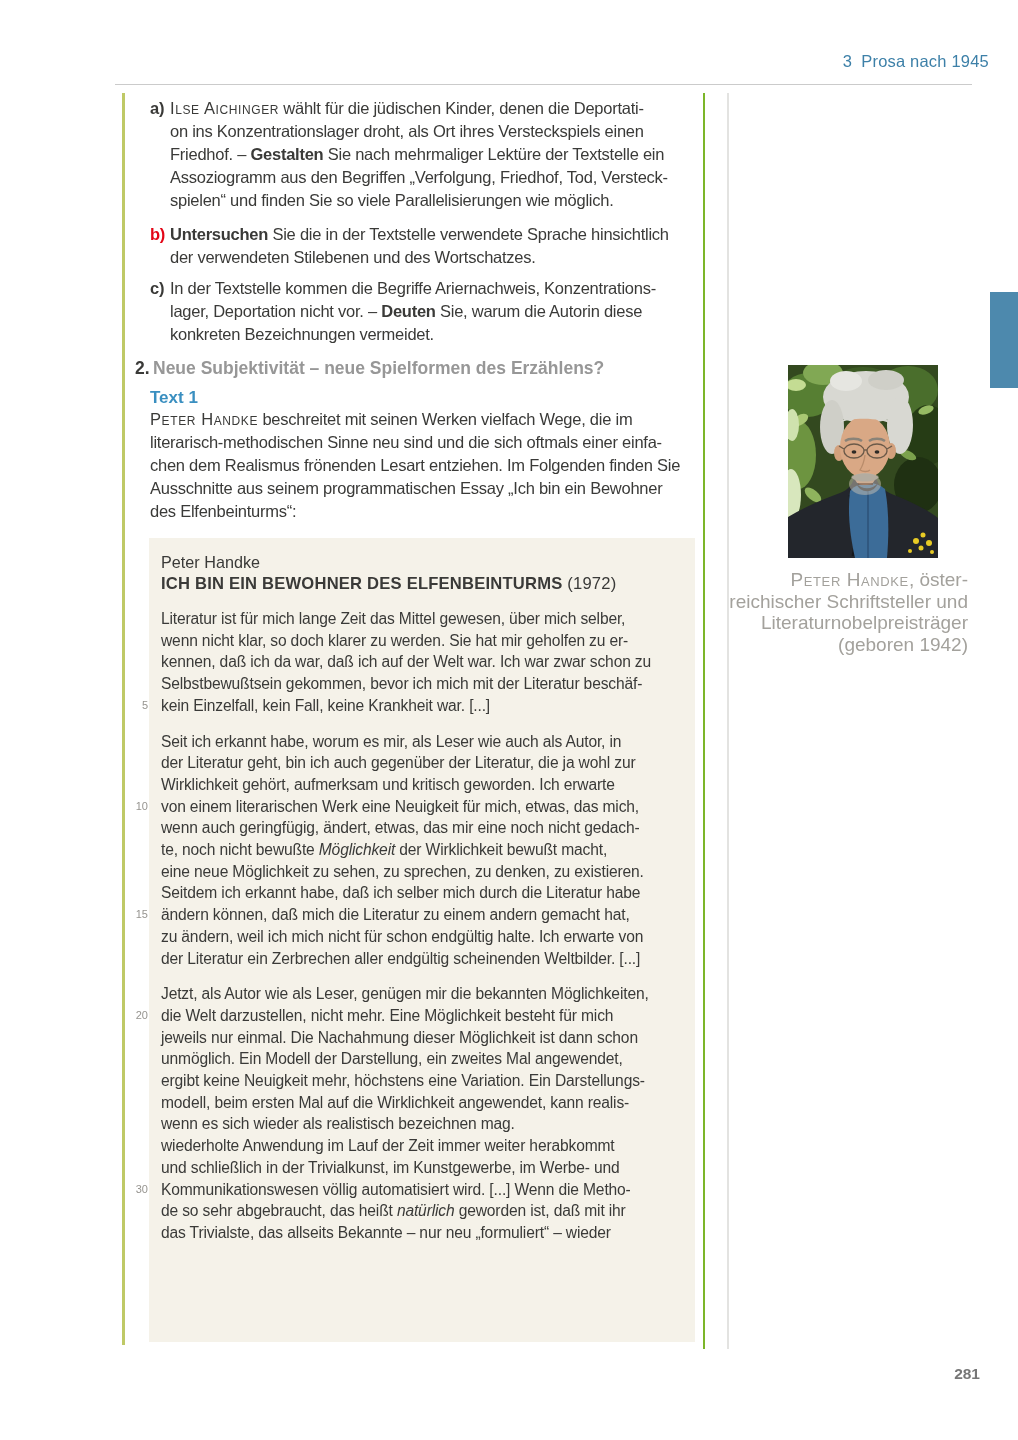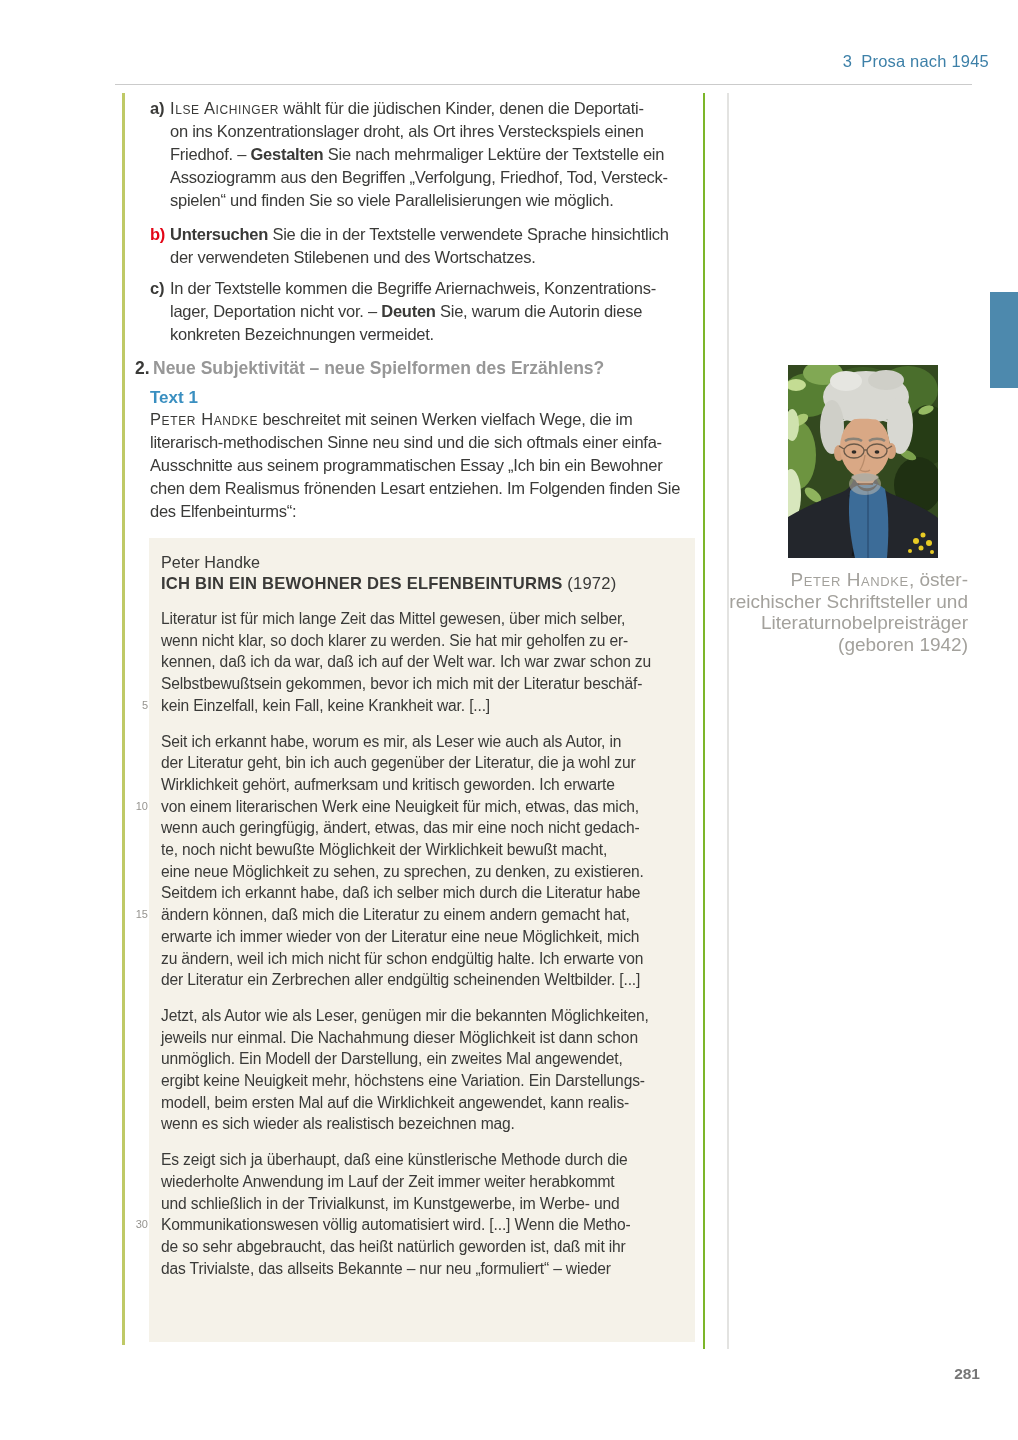--- a/index.html
+++ b/index.html
@@ -15,21 +15,21 @@
   .rule-gray{position:absolute;left:727px;top:93px;width:2px;height:1256px;background:#e3e3e1;}
   
   .ex-wrap{position:absolute;left:150px;top:97px;width:548px;}
   .ex-item{position:relative;padding-left:20px;font-size:16.5px;line-height:23px;letter-spacing:-.25px;}
   .ex-item .lbl{position:absolute;left:0;top:0;font-weight:700;}
   .ex-item.red .lbl{color:#e30617;}
   .ex-b{margin-top:11px;}
   .ex-c{margin-top:8px;}
   .tline{white-space:nowrap;}
   .b{font-weight:700;}
-  .i{text-align:center;}
+  .i{font-style:italic;text-align:center;}
   .sc{font-variant:small-caps;letter-spacing:.6px;}
   
   .sec{position:absolute;left:135px;top:358px;font-size:17.5px;font-weight:700;white-space:nowrap;}
   .sec .num{display:inline-block;width:18px;color:#3a3a38;}
   .sec .ttl{color:#979797;}
   .text-label{position:absolute;left:150px;top:388px;font-size:17px;font-weight:700;color:#3a8fc0;}
   .intro{position:absolute;left:150px;top:408px;width:548px;font-size:16.5px;line-height:23px;letter-spacing:-.25px;}
   
   .rbox{position:absolute;left:149px;top:538px;width:546px;height:804px;background:#f5f2e9;
         box-sizing:border-box;padding:13px 0 0 12px;}
@@ -87,22 +87,22 @@
 
   <div class="sec">
     <span class="num">2.</span><span class="ttl">Neue Subjektivität – neue Spielformen des Erzählens?</span>
   </div>
 
   <div class="text-label">Text 1</div>
 
   <div class="intro" id="intro">
       <div class="tline"><span class="sc">Peter Handke</span><span> beschreitet mit seinen Werken vielfach Wege, die im</span></div>
       <div class="tline"><span>literarisch-methodischen Sinne neu sind und die sich oftmals einer einfa-</span></div>
+      <div class="tline"><span>chen dem Realismus frönenden Lesart entziehen. Im Folgenden finden Sie</span></div>
       <div class="tline"><span>Ausschnitte aus seinem programmatischen Essay „Ich bin ein Bewohner</span></div>
-      <div class="tline"><span>chen dem Realismus frönenden Lesart entziehen. Im Folgenden finden Sie</span></div>
       <div class="tline"><span>des Elfenbeinturms“:</span></div>
     </div>
 
   <div class="rbox">
     <div class="author">Peter Handke</div>
     <div class="title"><span>ICH BIN EIN BEWOHNER DES ELFENBEINTURMS</span><span class="year"> (1972)</span></div>
     <div class="blines" id="boxlines">
         <div class="bline"><span>Literatur ist für mich lange Zeit das Mittel gewesen, über mich selber,</span></div>
         <div class="bline"><span>wenn nicht klar, so doch klarer zu werden. Sie hat mir geholfen zu er-</span></div>
         <div class="bline"><span>kennen, daß ich da war, daß ich auf der Welt war. Ich war zwar schon zu</span></div>
@@ -111,30 +111,29 @@
         <div class="bline"><span>kein Einzelfall, kein Fall, keine Krankheit war. [...]</span></div>
         <div class="bline pstart"><span>Seit ich erkannt habe, worum es mir, als Leser wie auch als Autor, in</span></div>
         <div class="bline"><span>der Literatur geht, bin ich auch gegenüber der Literatur, die ja wohl zur</span></div>
         <div class="bline"><span>Wirklichkeit gehört, aufmerksam und kritisch geworden. Ich erwarte</span></div>
         <div class="bline"><span class="num">10</span><span>von einem literarischen Werk eine Neuigkeit für mich, etwas, das mich,</span></div>
         <div class="bline"><span>wenn auch geringfügig, ändert, etwas, das mir eine noch nicht gedach-</span></div>
         <div class="bline"><span>te, noch nicht bewußte </span><span class="i ">Möglichkeit</span><span> der Wirklichkeit bewußt macht,</span></div>
         <div class="bline"><span>eine neue Möglichkeit zu sehen, zu sprechen, zu denken, zu existieren.</span></div>
         <div class="bline"><span>Seitdem ich erkannt habe, daß ich selber mich durch die Literatur habe</span></div>
         <div class="bline"><span class="num">15</span><span>ändern können, daß mich die Literatur zu einem andern gemacht hat,</span></div>
-        <div class="bline"><span>erwarte ich immer wieder von der Literatur eine neue Möglichkeit, mich</span></div>
         <div class="bline"><span>zu ändern, weil ich mich nicht für schon endgültig halte. Ich erwarte von</span></div>
         <div class="bline"><span>der Literatur ein Zerbrechen aller endgültig scheinenden Weltbilder. [...]</span></div>
         <div class="bline pstart"><span>Jetzt, als Autor wie als Leser, genügen mir die bekannten Möglichkeiten,</span></div>
+        <div class="bline"><span class="num">20</span><span>die Welt darzustellen, nicht mehr. Eine Möglichkeit besteht für mich</span></div>
         <div class="bline"><span>jeweils nur einmal. Die Nachahmung dieser Möglichkeit ist dann schon</span></div>
         <div class="bline"><span>unmöglich. Ein Modell der Darstellung, ein zweites Mal angewendet,</span></div>
         <div class="bline"><span>ergibt keine Neuigkeit mehr, höchstens eine Variation. Ein Darstellungs-</span></div>
         <div class="bline"><span>modell, beim ersten Mal auf die Wirklichkeit angewendet, kann realis-</span></div>
         <div class="bline"><span>wenn es sich wieder als realistisch bezeichnen mag.</span></div>
-        <div class="bline pstart"><span>Es zeigt sich ja überhaupt, daß eine künstlerische Methode durch die</span></div>
         <div class="bline"><span>wiederholte Anwendung im Lauf der Zeit immer weiter herabkommt</span></div>
         <div class="bline"><span>und schließlich in der Trivialkunst, im Kunstgewerbe, im Werbe- und</span></div>
         <div class="bline"><span class="num">30</span><span>Kommunikationswesen völlig automatisiert wird. [...] Wenn die Metho-</span></div>
         <div class="bline"><span>de so sehr abgebraucht, das heißt </span><span class="i ">natürlich</span><span> geworden ist, daß mit ihr</span></div>
         <div class="bline"><span>das Trivialste, das allseits Bekannte – nur neu „formuliert“ – wieder</span></div>
       </div>
   </div>
 
   <figure class="photo">
     <svg viewBox="0 0 150 193" preserveAspectRatio="none">

